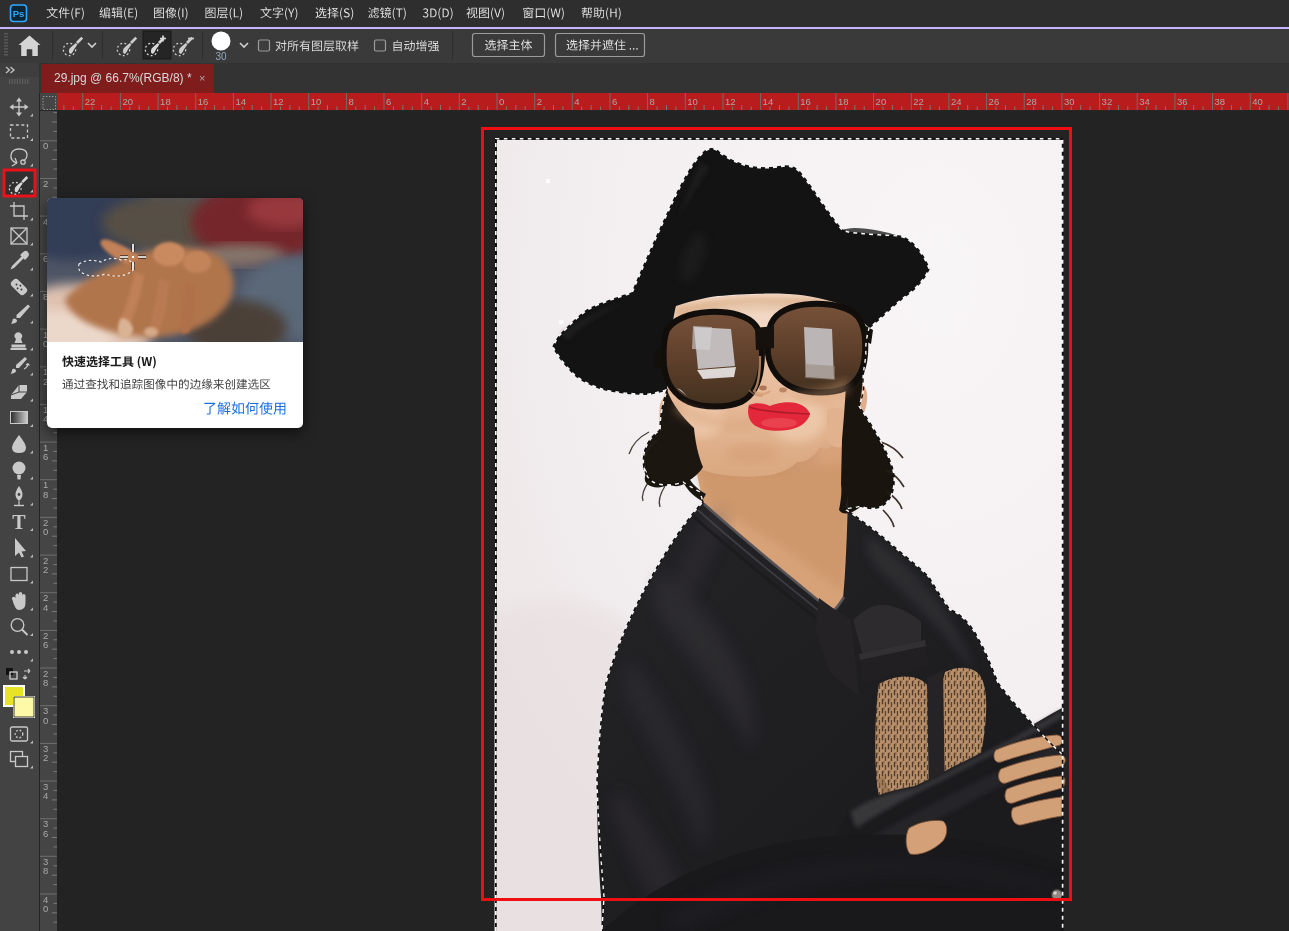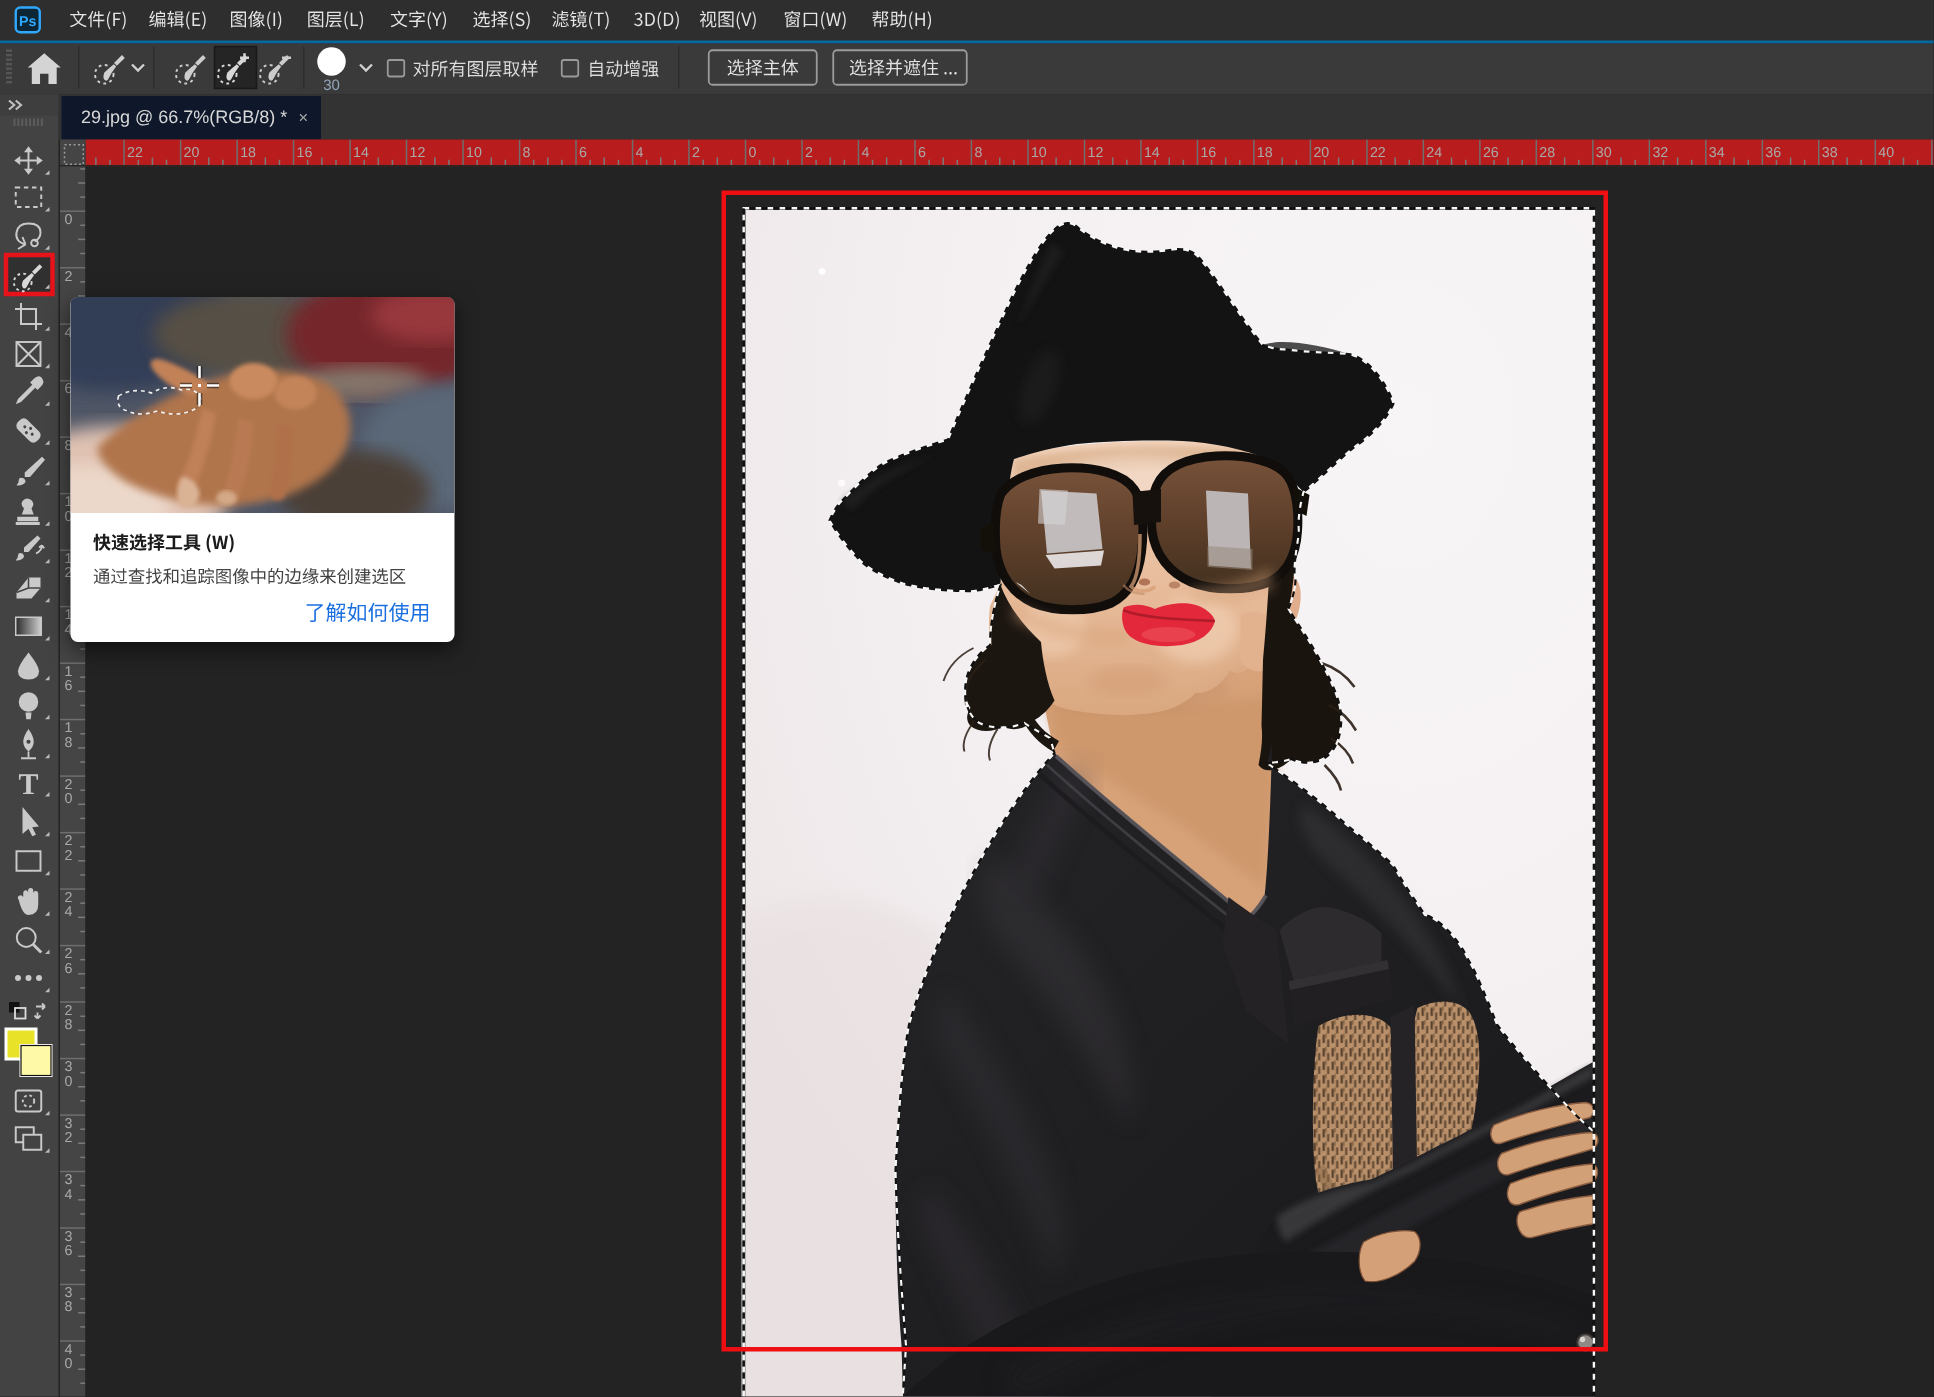--- a/index.html
+++ b/index.html
@@ -1,20 +1,20 @@
 <!DOCTYPE html>
 <html><head><meta charset="utf-8"><style>
 *{margin:0;padding:0;box-sizing:border-box}
 html,body{width:1289px;height:931px;overflow:hidden;background:#232323;
 font-family:"Liberation Sans",sans-serif;}
 .abs{position:absolute}
 </style></head>
 <body>
 
-<div class="abs" style="left:0;top:0;width:1289px;height:29px;background:#2e2e2e;border-bottom:2px solid #0369a1">
+<div class="abs" style="left:0;top:0;width:1289px;height:29px;background:#2e2e2e;border-bottom:2px solid #c4b5fd">
 <svg class="abs" style="left:0;top:0" width="1289" height="29">
 <rect x="10.5" y="5" width="16" height="16.5" rx="3" fill="#0d2636" stroke="#31a8ff" stroke-width="1.6"></rect>
 <text x="18.5" y="17" font-size="9.5" fill="#31a8ff" text-anchor="middle" font-weight="bold" font-family="Liberation Sans">Ps</text>
 <path d="M51.3 7.4C51.6 8.0 52.0 8.8 52.2 9.3L53.2 9.0C53.0 8.5 52.6 7.7 52.2 7.1ZM46.8 9.3V10.2H48.7C49.4 12.0 50.3 13.6 51.6 14.9C50.2 16.0 48.6 16.8 46.6 17.4C46.8 17.6 47.1 18.0 47.2 18.2C49.2 17.6 50.9 16.7 52.2 15.5C53.6 16.7 55.2 17.6 57.2 18.2C57.3 17.9 57.6 17.5 57.8 17.3C55.9 16.9 54.3 16.0 52.9 14.9C54.1 13.7 55.1 12.1 55.8 10.2H57.6V9.3ZM52.2 14.3C51.1 13.1 50.2 11.8 49.6 10.2H54.7C54.1 11.8 53.3 13.2 52.2 14.3Z M62.0 13.2V14.1H65.4V18.3H66.3V14.1H69.6V13.2H66.3V10.6H69.1V9.7H66.3V7.4H65.4V9.7H63.8C64.0 9.1 64.1 8.6 64.2 8.0L63.4 7.8C63.1 9.4 62.6 10.9 61.9 11.9C62.1 12.0 62.5 12.3 62.7 12.4C63.0 11.9 63.3 11.3 63.6 10.6H65.4V13.2ZM61.4 7.3C60.8 9.1 59.7 10.9 58.6 12.1C58.7 12.3 59.0 12.7 59.1 12.9C59.5 12.5 59.8 12.1 60.2 11.5V18.2H61.1V10.1C61.5 9.3 61.9 8.4 62.3 7.5Z M73.1 19.7 73.7 19.4C72.7 17.6 72.2 15.6 72.2 13.6C72.2 11.5 72.7 9.5 73.7 7.8L73.1 7.5C72.0 9.3 71.3 11.2 71.3 13.6C71.3 15.9 72.0 17.9 73.1 19.7Z M75.5 17.3H76.6V13.4H79.9V12.4H76.6V9.4H80.5V8.5H75.5Z M82.1 19.7C83.2 17.9 83.8 15.9 83.8 13.6C83.8 11.2 83.2 9.3 82.1 7.5L81.4 7.8C82.4 9.5 82.9 11.5 82.9 13.6C82.9 15.6 82.4 17.6 81.4 19.4Z" fill="#e4e4e4"></path>
       <path d="M99.5 16.7 99.7 17.5C100.7 17.1 101.9 16.6 103.2 16.1L103.0 15.3C101.7 15.8 100.4 16.4 99.5 16.7ZM99.7 12.2C99.9 12.1 100.2 12.1 101.5 11.9C101.0 12.7 100.6 13.3 100.4 13.5C100.0 14.0 99.8 14.3 99.5 14.3C99.6 14.5 99.8 14.9 99.8 15.1C100.0 15.0 100.4 14.9 103.1 14.2C103.0 14.0 103.0 13.7 103.0 13.5L101.0 13.9C101.9 12.8 102.7 11.5 103.4 10.1L102.6 9.7C102.4 10.2 102.2 10.7 101.9 11.1L100.6 11.2C101.3 10.2 102.0 8.8 102.4 7.5L101.6 7.2C101.1 8.7 100.3 10.3 100.1 10.7C99.9 11.1 99.7 11.3 99.5 11.4C99.6 11.6 99.7 12.0 99.7 12.2ZM106.5 13.1V14.9H105.5V13.1ZM107.1 13.1H108.0V14.9H107.1ZM104.8 12.4V18.2H105.5V15.6H106.5V17.9H107.1V15.6H108.0V17.9H108.6V15.6H109.5V17.4C109.5 17.5 109.4 17.5 109.3 17.5C109.2 17.5 109.0 17.5 108.8 17.5C108.9 17.7 108.9 18.0 109.0 18.2C109.4 18.2 109.7 18.2 109.9 18.0C110.1 17.9 110.2 17.7 110.2 17.4V12.3L109.5 12.4ZM108.6 13.1H109.5V14.9H108.6ZM106.3 7.4C106.5 7.7 106.6 8.2 106.8 8.5H104.0V11.1C104.0 13.0 103.9 15.6 102.8 17.6C102.9 17.6 103.3 17.9 103.5 18.1C104.6 16.1 104.8 13.3 104.8 11.3H110.0V8.5H107.7C107.6 8.1 107.4 7.6 107.1 7.1ZM104.8 9.3H109.2V10.6H104.8Z M117.6 8.3H120.8V9.5H117.6ZM116.8 7.6V10.2H121.7V7.6ZM112.0 13.3C112.1 13.2 112.4 13.1 112.8 13.1H113.9V14.9L111.5 15.3L111.7 16.2L113.9 15.7V18.2H114.8V15.5L116.1 15.3L116.1 14.5L114.8 14.7V13.1H115.9V12.3H114.8V10.5H113.9V12.3H112.8C113.1 11.5 113.4 10.5 113.7 9.5H115.9V8.6H114.0C114.1 8.2 114.2 7.8 114.2 7.4L113.4 7.2C113.3 7.7 113.2 8.2 113.1 8.6H111.6V9.5H112.9C112.6 10.5 112.4 11.3 112.3 11.6C112.1 12.1 111.9 12.5 111.7 12.5C111.8 12.7 111.9 13.1 112.0 13.3ZM120.8 11.6V12.7H117.7V11.6ZM115.8 16.4 115.9 17.2 120.8 16.8V18.3H121.6V16.7L122.5 16.7L122.5 15.9L121.6 16.0V11.6H122.4V10.9H116.1V11.6H116.9V16.3ZM120.8 13.4V14.4H117.7V13.4ZM120.8 15.1V16.0L117.7 16.3V15.1Z M125.9 19.7 126.5 19.4C125.5 17.6 125.0 15.6 125.0 13.6C125.0 11.5 125.5 9.5 126.5 7.8L125.9 7.5C124.8 9.3 124.1 11.2 124.1 13.6C124.1 15.9 124.8 17.9 125.9 19.7Z M128.3 17.3H133.5V16.4H129.4V13.1H132.7V12.2H129.4V9.4H133.3V8.5H128.3Z M135.3 19.7C136.4 17.9 137.1 15.9 137.1 13.6C137.1 11.2 136.4 9.3 135.3 7.5L134.6 7.8C135.7 9.5 136.2 11.5 136.2 13.6C136.2 15.6 135.7 17.6 134.6 19.4Z" fill="#e4e4e4"></path>
       <path d="M157.5 14.0C158.5 14.2 159.7 14.6 160.4 14.9L160.7 14.3C160.1 14.0 158.8 13.6 157.9 13.4ZM156.3 15.5C158.0 15.7 160.0 16.2 161.2 16.6L161.6 15.9C160.4 15.5 158.3 15.0 156.7 14.9ZM154.0 7.7V18.3H154.9V17.8H163.1V18.3H164.0V7.7ZM154.9 17.0V8.6H163.1V17.0ZM158.0 8.8C157.4 9.8 156.3 10.7 155.3 11.3C155.5 11.5 155.8 11.7 155.9 11.9C156.3 11.6 156.7 11.3 157.0 11.0C157.4 11.4 157.8 11.8 158.3 12.1C157.3 12.6 156.2 12.9 155.1 13.1C155.2 13.3 155.4 13.7 155.5 13.9C156.7 13.6 158.0 13.2 159.1 12.5C160.1 13.1 161.2 13.5 162.4 13.7C162.5 13.5 162.7 13.2 162.9 13.1C161.8 12.9 160.8 12.5 159.8 12.1C160.7 11.5 161.5 10.8 162.0 10.0L161.5 9.7L161.3 9.8H158.2C158.4 9.5 158.6 9.3 158.7 9.1ZM157.5 10.5 157.6 10.5H160.7C160.3 10.9 159.7 11.3 159.1 11.7C158.5 11.4 157.9 11.0 157.5 10.5Z M170.8 8.8H173.0C172.8 9.1 172.5 9.5 172.3 9.8H170.0C170.3 9.4 170.6 9.1 170.8 8.8ZM170.8 7.2C170.3 8.2 169.4 9.5 168.1 10.4C168.3 10.6 168.5 10.8 168.7 11.0C168.9 10.9 169.1 10.7 169.3 10.5V12.3H171.2C170.6 12.8 169.7 13.4 168.4 13.7C168.6 13.9 168.9 14.2 169.0 14.3C170.0 14.0 170.8 13.5 171.4 13.1C171.6 13.3 171.8 13.5 171.9 13.7C171.1 14.4 169.6 15.1 168.4 15.5C168.6 15.6 168.8 15.9 168.9 16.1C170.0 15.7 171.4 14.9 172.2 14.2C172.4 14.4 172.5 14.6 172.5 14.9C171.6 15.8 169.8 16.7 168.3 17.2C168.5 17.3 168.7 17.6 168.9 17.8C170.2 17.4 171.7 16.5 172.7 15.6C172.8 16.4 172.7 17.0 172.4 17.3C172.2 17.5 172.1 17.5 171.8 17.5C171.6 17.5 171.3 17.5 171.0 17.4C171.2 17.7 171.2 18.0 171.3 18.2C171.5 18.2 171.8 18.2 172.0 18.2C172.4 18.2 172.7 18.2 173.0 17.8C173.6 17.3 173.7 16.1 173.3 14.8L173.9 14.5C174.3 15.8 175.1 17.0 176.1 17.6C176.2 17.4 176.4 17.0 176.6 16.9C175.7 16.4 175.0 15.4 174.6 14.2C175.0 14.0 175.5 13.7 175.9 13.4L175.3 12.9C174.7 13.3 173.9 13.8 173.1 14.2C172.8 13.6 172.5 13.1 171.9 12.7L172.2 12.3H175.8V9.8H173.2C173.6 9.3 173.9 8.9 174.2 8.4L173.7 8.0L173.5 8.1H171.3L171.7 7.4ZM170.1 10.4H172.2C172.2 10.8 172.1 11.2 171.8 11.7H170.1ZM173.0 10.4H174.9V11.7H172.6C172.9 11.2 173.0 10.8 173.0 10.4ZM168.1 7.3C167.5 9.1 166.5 10.9 165.3 12.1C165.5 12.3 165.8 12.7 165.9 12.9C166.2 12.6 166.6 12.1 166.9 11.6V18.2H167.8V10.2C168.2 9.4 168.7 8.4 169.0 7.5Z M179.9 19.7 180.5 19.4C179.5 17.6 179.0 15.6 179.0 13.6C179.0 11.5 179.5 9.5 180.5 7.8L179.9 7.5C178.8 9.3 178.1 11.2 178.1 13.6C178.1 15.9 178.8 17.9 179.9 19.7Z M182.3 17.3H183.4V8.5H182.3Z M185.8 19.7C186.9 17.9 187.5 15.9 187.5 13.6C187.5 11.2 186.9 9.3 185.8 7.5L185.1 7.8C186.1 9.5 186.6 11.5 186.6 13.6C186.6 15.6 186.1 17.6 185.1 19.4Z" fill="#e4e4e4"></path>
       <path d="M209.0 14.0C210.0 14.2 211.2 14.6 211.9 14.9L212.2 14.3C211.6 14.0 210.3 13.6 209.4 13.4ZM207.8 15.5C209.5 15.7 211.5 16.2 212.7 16.6L213.1 15.9C211.9 15.5 209.8 15.0 208.2 14.9ZM205.5 7.7V18.3H206.4V17.8H214.6V18.3H215.5V7.7ZM206.4 17.0V8.6H214.6V17.0ZM209.5 8.8C208.9 9.8 207.8 10.7 206.8 11.3C207.0 11.5 207.3 11.7 207.4 11.9C207.8 11.6 208.2 11.3 208.5 11.0C208.9 11.4 209.3 11.8 209.8 12.1C208.8 12.6 207.7 12.9 206.6 13.1C206.7 13.3 206.9 13.7 207.0 13.9C208.2 13.6 209.5 13.2 210.6 12.5C211.6 13.1 212.7 13.5 213.9 13.7C214.0 13.5 214.2 13.2 214.4 13.1C213.3 12.9 212.3 12.5 211.3 12.1C212.2 11.5 213.0 10.8 213.5 10.0L213.0 9.7L212.8 9.8H209.7C209.9 9.5 210.1 9.3 210.2 9.1ZM209.0 10.5 209.1 10.5H212.2C211.8 10.9 211.2 11.3 210.6 11.7C210.0 11.4 209.4 11.0 209.0 10.5Z M220.1 11.8V12.6H227.0V11.8ZM219.0 8.6H226.2V10.0H219.0ZM218.1 7.8V11.3C218.1 13.2 218.0 15.9 216.9 17.8C217.1 17.9 217.5 18.1 217.7 18.2C218.8 16.3 219.0 13.3 219.0 11.3V10.8H227.1V7.8ZM220.0 18.1C220.3 17.9 220.9 17.9 226.1 17.5C226.3 17.8 226.5 18.1 226.6 18.4L227.4 18.0C227.0 17.2 226.2 16.0 225.5 15.0L224.7 15.4C225.0 15.8 225.4 16.3 225.7 16.8L221.1 17.1C221.7 16.4 222.3 15.6 222.9 14.7H227.8V13.9H219.4V14.7H221.8C221.2 15.6 220.6 16.4 220.3 16.7C220.1 17.0 219.8 17.2 219.6 17.2C219.7 17.5 219.9 17.9 220.0 18.1Z M231.4 19.7 232.0 19.4C231.0 17.6 230.5 15.6 230.5 13.6C230.5 11.5 231.0 9.5 232.0 7.8L231.4 7.5C230.3 9.3 229.6 11.2 229.6 13.6C229.6 15.9 230.3 17.9 231.4 19.7Z M233.8 17.3H238.7V16.4H234.9V8.5H233.8Z M240.3 19.7C241.4 17.9 242.0 15.9 242.0 13.6C242.0 11.2 241.4 9.3 240.3 7.5L239.6 7.8C240.6 9.5 241.1 11.5 241.1 13.6C241.1 15.6 240.6 17.6 239.6 19.4Z" fill="#e4e4e4"></path>
       <path d="M265.1 7.4C265.4 8.0 265.8 8.8 266.0 9.3L267.0 9.0C266.8 8.5 266.4 7.7 266.0 7.1ZM260.6 9.3V10.2H262.5C263.2 12.0 264.1 13.6 265.4 14.9C264.0 16.0 262.4 16.8 260.4 17.4C260.6 17.6 260.9 18.0 261.0 18.2C263.0 17.6 264.7 16.7 266.0 15.5C267.4 16.7 269.0 17.6 271.0 18.2C271.1 17.9 271.4 17.5 271.6 17.3C269.7 16.9 268.1 16.0 266.7 14.9C267.9 13.7 268.9 12.1 269.6 10.2H271.4V9.3ZM266.0 14.3C264.9 13.1 264.0 11.8 263.4 10.2H268.5C267.9 11.8 267.1 13.2 266.0 14.3Z M277.5 12.9V13.7H272.8V14.6H277.5V17.1C277.5 17.3 277.5 17.4 277.2 17.4C277.0 17.4 276.2 17.4 275.4 17.3C275.6 17.6 275.8 18.0 275.8 18.2C276.8 18.2 277.5 18.2 277.9 18.1C278.3 17.9 278.5 17.7 278.5 17.2V14.6H283.2V13.7H278.5V13.3C279.5 12.7 280.6 11.9 281.3 11.1L280.7 10.6L280.5 10.7H274.8V11.5H279.6C279.0 12.1 278.2 12.6 277.5 12.9ZM277.1 7.4C277.3 7.7 277.5 8.1 277.7 8.5H273.0V11.0H273.8V9.3H282.1V11.0H283.0V8.5H278.8C278.6 8.1 278.3 7.5 278.0 7.1Z M286.9 19.7 287.5 19.4C286.5 17.6 286.0 15.6 286.0 13.6C286.0 11.5 286.5 9.5 287.5 7.8L286.9 7.5C285.8 9.3 285.1 11.2 285.1 13.6C285.1 15.9 285.8 17.9 286.9 19.7Z M290.7 17.3H291.8V13.9L294.4 8.5H293.3L292.2 11.0C291.9 11.6 291.6 12.3 291.3 12.9H291.2C290.9 12.3 290.6 11.6 290.4 11.0L289.2 8.5H288.0L290.7 13.9Z M295.6 19.7C296.7 17.9 297.4 15.9 297.4 13.6C297.4 11.2 296.7 9.3 295.6 7.5L294.9 7.8C296.0 9.5 296.5 11.5 296.5 13.6C296.5 15.6 296.0 17.6 294.9 19.4Z" fill="#e4e4e4"></path>
       <path d="M315.7 8.1C316.4 8.7 317.2 9.5 317.6 10.1L318.3 9.6C318.0 9.0 317.1 8.2 316.4 7.6ZM320.4 7.6C320.1 8.6 319.6 9.7 318.9 10.4C319.1 10.5 319.5 10.8 319.7 10.9C320.0 10.6 320.2 10.1 320.5 9.7H322.2V11.4H318.8V12.2H321.0C320.8 13.8 320.3 14.9 318.5 15.6C318.7 15.7 319.0 16.1 319.1 16.3C321.1 15.5 321.7 14.1 321.9 12.2H323.1V15.0C323.1 15.9 323.4 16.2 324.3 16.2C324.4 16.2 325.2 16.2 325.4 16.2C326.2 16.2 326.4 15.8 326.5 14.3C326.3 14.2 325.9 14.1 325.7 13.9C325.7 15.2 325.6 15.3 325.3 15.3C325.2 15.3 324.5 15.3 324.4 15.3C324.1 15.3 324.0 15.3 324.0 15.0V12.2H326.4V11.4H323.1V9.7H325.9V8.9H323.1V7.3H322.2V8.9H320.8C321.0 8.5 321.1 8.1 321.2 7.8ZM318.0 11.8H315.7V12.7H317.1V16.3C316.6 16.5 316.1 17.0 315.5 17.5L316.1 18.3C316.8 17.5 317.5 16.9 317.9 16.9C318.2 16.9 318.6 17.2 319.0 17.5C319.8 18.0 320.8 18.1 322.2 18.1C323.4 18.1 325.4 18.1 326.3 18.0C326.4 17.7 326.5 17.3 326.6 17.1C325.4 17.2 323.6 17.3 322.2 17.3C320.9 17.3 319.9 17.2 319.2 16.7C318.6 16.4 318.3 16.1 318.0 16.1Z M329.1 7.2V9.6H327.6V10.5H329.1V13.0C328.5 13.2 327.9 13.4 327.4 13.5L327.7 14.4L329.1 13.9V17.2C329.1 17.3 329.1 17.4 328.9 17.4C328.8 17.4 328.3 17.4 327.8 17.4C327.9 17.6 328.0 18.0 328.1 18.2C328.8 18.2 329.3 18.2 329.6 18.0C329.9 17.9 330.0 17.6 330.0 17.2V13.6L331.4 13.2L331.3 12.4L330.0 12.8V10.5H331.4V9.6H330.0V7.2ZM336.6 8.7C336.2 9.3 335.6 9.8 334.9 10.3C334.3 9.8 333.8 9.3 333.4 8.7ZM331.8 7.9V8.7H332.5C333.0 9.5 333.6 10.2 334.2 10.8C333.3 11.3 332.3 11.8 331.2 12.0C331.4 12.2 331.6 12.5 331.7 12.7C332.8 12.4 333.9 11.9 334.9 11.3C335.9 11.9 336.9 12.4 338.1 12.8C338.3 12.5 338.5 12.2 338.7 12.0C337.6 11.8 336.5 11.3 335.6 10.8C336.6 10.1 337.4 9.2 337.9 8.1L337.4 7.8L337.2 7.9ZM334.4 12.4V13.4H332.0V14.2H334.4V15.5H331.4V16.3H334.4V18.3H335.3V16.3H338.5V15.5H335.3V14.2H337.6V13.4H335.3V12.4Z M341.9 19.7 342.5 19.4C341.5 17.6 341.0 15.6 341.0 13.6C341.0 11.5 341.5 9.5 342.5 7.8L341.9 7.5C340.8 9.3 340.1 11.2 340.1 13.6C340.1 15.9 340.8 17.9 341.9 19.7Z M346.7 17.5C348.5 17.5 349.7 16.4 349.7 15.0C349.7 13.7 348.9 13.1 347.9 12.6L346.6 12.1C345.9 11.8 345.2 11.5 345.2 10.6C345.2 9.8 345.8 9.3 346.8 9.3C347.6 9.3 348.3 9.6 348.8 10.1L349.4 9.4C348.8 8.8 347.9 8.3 346.8 8.3C345.2 8.3 344.0 9.3 344.0 10.7C344.0 12.0 345.0 12.6 345.8 12.9L347.1 13.5C347.9 13.9 348.6 14.1 348.6 15.1C348.6 15.9 347.9 16.5 346.7 16.5C345.8 16.5 344.9 16.1 344.3 15.4L343.6 16.2C344.4 17.0 345.5 17.5 346.7 17.5Z M351.4 19.7C352.5 17.9 353.2 15.9 353.2 13.6C353.2 11.2 352.5 9.3 351.4 7.5L350.7 7.8C351.7 9.5 352.3 11.5 352.3 13.6C352.3 15.6 351.7 17.6 350.7 19.4Z" fill="#e4e4e4"></path>
       <path d="M373.9 14.9V17.1C373.9 17.9 374.2 18.0 375.1 18.0C375.3 18.0 376.6 18.0 376.8 18.0C377.6 18.0 377.8 17.7 377.9 16.4C377.7 16.4 377.4 16.3 377.2 16.1C377.2 17.3 377.1 17.4 376.7 17.4C376.5 17.4 375.4 17.4 375.2 17.4C374.8 17.4 374.7 17.3 374.7 17.1V14.9ZM373.0 14.9C372.8 15.7 372.5 16.8 372.0 17.4L372.7 17.7C373.1 17.1 373.4 16.0 373.6 15.1ZM375.0 14.4C375.5 15.0 376.0 15.8 376.2 16.3L376.8 15.9C376.6 15.4 376.0 14.7 375.5 14.1ZM377.2 14.9C377.8 15.7 378.4 16.9 378.6 17.6L379.2 17.3C379.0 16.5 378.4 15.5 377.8 14.7ZM368.7 8.1C369.3 8.5 370.1 9.1 370.6 9.6L371.1 8.9C370.7 8.5 369.9 7.9 369.2 7.5ZM368.1 11.3C368.8 11.7 369.6 12.2 370.1 12.6L370.6 12.0C370.2 11.6 369.3 11.1 368.6 10.7ZM368.4 17.4 369.1 17.9C369.7 16.8 370.3 15.4 370.8 14.2L370.1 13.7C369.6 15.0 368.9 16.5 368.4 17.4ZM371.5 9.5V12.0C371.5 13.7 371.4 16.1 370.3 17.8C370.5 17.9 370.9 18.2 371.0 18.3C372.1 16.5 372.3 13.8 372.3 12.0V10.2H378.1C377.9 10.6 377.8 11.0 377.6 11.3L378.3 11.5C378.6 11.0 378.8 10.3 379.1 9.6L378.5 9.5L378.4 9.5H375.3V8.7H378.6V8.0H375.3V7.2H374.4V9.5ZM374.1 10.4V11.4L372.8 11.5L372.8 12.2L374.1 12.1V12.6C374.1 13.4 374.4 13.6 375.4 13.6C375.7 13.6 377.2 13.6 377.4 13.6C378.2 13.6 378.4 13.3 378.5 12.3C378.3 12.2 378.0 12.1 377.8 12.0C377.8 12.8 377.7 12.9 377.3 12.9C377.0 12.9 375.7 12.9 375.5 12.9C375.0 12.9 374.9 12.8 374.9 12.6V12.0L377.1 11.8L377.1 11.2L374.9 11.4V10.4Z M386.0 13.7H389.7V14.5H386.0ZM386.0 12.3H389.7V13.1H386.0ZM387.1 7.3 387.5 8.1H385.0V8.8H390.7V8.1H388.4C388.3 7.8 388.1 7.4 388.0 7.1ZM389.0 8.9C388.9 9.3 388.7 9.9 388.5 10.3H386.5L387.1 10.1C387.0 9.8 386.8 9.3 386.6 8.9L385.9 9.1C386.1 9.5 386.2 9.9 386.3 10.3H384.6V11.0H391.0V10.3H389.3L389.8 9.1ZM385.2 11.7V15.1H386.3C386.2 16.6 385.7 17.2 383.8 17.6C384.0 17.8 384.2 18.1 384.3 18.3C386.5 17.8 387.0 16.9 387.2 15.1H388.2V17.1C388.2 17.9 388.4 18.1 389.2 18.1C389.4 18.1 390.1 18.1 390.3 18.1C390.9 18.1 391.1 17.8 391.2 16.5C391.0 16.4 390.6 16.3 390.5 16.2C390.4 17.3 390.4 17.4 390.1 17.4C390.0 17.4 389.5 17.4 389.4 17.4C389.1 17.4 389.1 17.4 389.1 17.1V15.1H390.5V11.7ZM381.7 7.3C381.3 8.4 380.7 9.5 380.0 10.2C380.2 10.4 380.4 10.8 380.5 11.0C380.9 10.6 381.3 10.0 381.6 9.4H384.2V8.6H382.1C382.2 8.2 382.4 7.9 382.5 7.5ZM380.3 13.2V14.0H381.9V16.3C381.9 16.8 381.5 17.2 381.3 17.3C381.4 17.5 381.7 17.9 381.8 18.2C381.9 17.9 382.3 17.7 384.4 16.4C384.3 16.2 384.2 15.8 384.2 15.6L382.8 16.4V14.0H384.3V13.2H382.8V11.6H384.0V10.7H380.8V11.6H381.9V13.2Z M394.5 19.7 395.1 19.4C394.1 17.6 393.6 15.6 393.6 13.6C393.6 11.5 394.1 9.5 395.1 7.8L394.5 7.5C393.4 9.3 392.7 11.2 392.7 13.6C392.7 15.9 393.4 17.9 394.5 19.7Z M398.7 17.3H399.8V9.4H402.5V8.5H396.0V9.4H398.7Z M404.0 19.7C405.1 17.9 405.8 15.9 405.8 13.6C405.8 11.2 405.1 9.3 404.0 7.5L403.3 7.8C404.4 9.5 404.9 11.5 404.9 13.6C404.9 15.6 404.4 17.6 403.3 19.4Z" fill="#e4e4e4"></path>
@@ -72,21 +72,21 @@
       <path d="M394.4 45.4H400.8V47.1H394.4ZM394.4 44.5V42.7H400.8V44.5ZM394.4 48.0H400.8V49.7H394.4ZM397.0 40.2C396.9 40.7 396.7 41.3 396.5 41.9H393.5V51.3H394.4V50.6H400.8V51.2H401.7V41.9H397.4C397.6 41.4 397.8 40.9 398.0 40.3Z M404.6 41.2V42.0H409.2V41.2ZM411.3 40.4C411.3 41.3 411.3 42.1 411.3 43.0H409.6V43.9H411.3C411.1 46.6 410.6 49.1 409.0 50.6C409.2 50.7 409.5 51.0 409.7 51.2C411.5 49.6 412.0 46.8 412.2 43.9H413.9C413.8 48.1 413.7 49.7 413.3 50.1C413.2 50.2 413.1 50.3 412.9 50.3C412.6 50.3 412.0 50.3 411.3 50.2C411.5 50.4 411.6 50.8 411.6 51.1C412.2 51.1 412.9 51.1 413.2 51.1C413.6 51.0 413.9 50.9 414.1 50.6C414.5 50.1 414.7 48.4 414.8 43.4C414.8 43.3 414.8 43.0 414.8 43.0H412.2C412.2 42.1 412.2 41.3 412.2 40.4ZM404.6 49.8 404.6 49.8V49.8C404.9 49.6 405.3 49.5 408.6 48.7L408.9 49.5L409.6 49.3C409.4 48.4 408.9 47.0 408.4 45.9L407.7 46.1C407.9 46.7 408.2 47.3 408.4 48.0L405.5 48.6C406.0 47.5 406.4 46.1 406.7 44.9H409.4V44.1H404.1V44.9H405.8C405.5 46.3 405.0 47.7 404.8 48.1C404.6 48.6 404.5 48.9 404.3 48.9C404.4 49.2 404.5 49.6 404.6 49.8Z M421.1 43.1C421.5 43.7 421.8 44.4 421.9 44.9L422.5 44.6C422.3 44.2 422.0 43.5 421.6 43.0ZM424.7 43.0C424.5 43.5 424.1 44.2 423.8 44.7L424.3 44.9C424.6 44.5 425.0 43.8 425.3 43.2ZM416.0 48.8 416.3 49.6C417.3 49.3 418.5 48.8 419.6 48.3L419.5 47.5L418.3 47.9V44.0H419.5V43.1H418.3V40.4H417.4V43.1H416.1V44.0H417.4V48.2ZM420.8 40.6C421.1 41.0 421.5 41.6 421.6 42.0L422.4 41.6C422.3 41.2 421.9 40.7 421.6 40.2ZM420.0 42.0V45.9H426.4V42.0H424.7C425.1 41.5 425.4 41.0 425.7 40.5L424.8 40.2C424.6 40.7 424.2 41.5 423.8 42.0ZM420.7 42.6H422.8V45.3H420.7ZM423.5 42.6H425.6V45.3H423.5ZM421.4 49.1H425.0V50.0H421.4ZM421.4 48.4V47.4H425.0V48.4ZM420.6 46.7V51.2H421.4V50.6H425.0V51.2H425.8V46.7Z M433.7 41.6H437.2V43.1H433.7ZM432.9 40.9V43.9H435.0V44.9H432.6V48.2H435.0V49.9L432.1 50.1L432.2 51.0C433.7 50.9 435.9 50.7 438.0 50.5C438.1 50.8 438.2 51.1 438.3 51.4L439.1 51.0C438.8 50.3 438.2 49.2 437.6 48.4L436.8 48.7C437.1 49.0 437.3 49.4 437.5 49.7L435.9 49.9V48.2H438.4V44.9H435.9V43.9H438.0V40.9ZM433.4 45.7H435.0V47.4H433.4ZM435.9 45.7H437.5V47.4H435.9ZM428.5 43.5C428.4 44.7 428.2 46.2 428.1 47.1H428.6L430.9 47.1C430.8 49.2 430.6 50.0 430.4 50.3C430.3 50.4 430.2 50.4 430.0 50.4C429.8 50.4 429.3 50.4 428.7 50.3C428.9 50.6 429.0 50.9 429.0 51.2C429.5 51.2 430.1 51.2 430.4 51.2C430.7 51.2 431.0 51.1 431.2 50.8C431.5 50.5 431.7 49.4 431.8 46.7C431.9 46.6 431.9 46.3 431.9 46.3H429.0C429.1 45.7 429.2 45.0 429.3 44.4H431.9V40.9H428.2V41.7H431.1V43.5Z" fill="#dddddd"></path>
       <rect x="452" y="31" width="1" height="28" fill="#2d2d2d"></rect>
       <rect x="472.5" y="33.5" width="72" height="23" rx="2.5" fill="none" stroke="#9b9b9b" stroke-width="1.2"></rect>
       <path d="M485.2 40.3C485.9 40.9 486.7 41.7 487.1 42.3L487.8 41.8C487.5 41.2 486.6 40.4 485.9 39.8ZM489.9 39.8C489.6 40.8 489.1 41.9 488.4 42.6C488.6 42.7 489.0 43.0 489.2 43.1C489.5 42.8 489.7 42.3 490.0 41.9H491.7V43.6H488.3V44.4H490.5C490.3 46.0 489.8 47.1 488.0 47.8C488.2 47.9 488.5 48.3 488.6 48.5C490.6 47.7 491.2 46.3 491.4 44.4H492.6V47.2C492.6 48.1 492.9 48.4 493.8 48.4C493.9 48.4 494.7 48.4 494.9 48.4C495.7 48.4 495.9 48.0 496.0 46.5C495.8 46.4 495.4 46.3 495.2 46.1C495.2 47.4 495.1 47.5 494.8 47.5C494.7 47.5 494.0 47.5 493.9 47.5C493.6 47.5 493.5 47.5 493.5 47.2V44.4H495.9V43.6H492.6V41.9H495.4V41.1H492.6V39.5H491.7V41.1H490.3C490.5 40.7 490.6 40.3 490.7 40.0ZM487.5 44.0H485.2V44.9H486.6V48.5C486.1 48.7 485.6 49.2 485.0 49.7L485.6 50.5C486.3 49.7 487.0 49.1 487.4 49.1C487.7 49.1 488.1 49.4 488.5 49.7C489.3 50.2 490.3 50.3 491.7 50.3C492.9 50.3 494.9 50.3 495.8 50.2C495.9 49.9 496.0 49.5 496.1 49.3C494.9 49.4 493.1 49.5 491.7 49.5C490.4 49.5 489.4 49.4 488.7 48.9C488.1 48.6 487.8 48.3 487.5 48.3Z M498.6 39.4V41.8H497.1V42.7H498.6V45.2C498.0 45.4 497.4 45.6 496.9 45.7L497.2 46.6L498.6 46.1V49.4C498.6 49.5 498.6 49.6 498.4 49.6C498.3 49.6 497.8 49.6 497.3 49.6C497.4 49.8 497.5 50.2 497.6 50.4C498.3 50.4 498.8 50.4 499.1 50.2C499.4 50.1 499.5 49.8 499.5 49.4V45.8L500.9 45.4L500.8 44.6L499.5 45.0V42.7H500.9V41.8H499.5V39.4ZM506.1 40.9C505.7 41.5 505.1 42.0 504.4 42.5C503.8 42.0 503.3 41.5 502.9 40.9ZM501.3 40.1V40.9H502.0C502.5 41.7 503.1 42.4 503.7 43.0C502.8 43.5 501.8 44.0 500.7 44.2C500.9 44.4 501.1 44.7 501.2 44.9C502.3 44.6 503.4 44.1 504.4 43.5C505.4 44.1 506.4 44.6 507.6 45.0C507.8 44.7 508.0 44.4 508.2 44.2C507.1 44.0 506.0 43.5 505.1 43.0C506.1 42.3 506.9 41.4 507.4 40.3L506.9 40.0L506.7 40.1ZM503.9 44.6V45.6H501.5V46.4H503.9V47.7H500.9V48.5H503.9V50.5H504.8V48.5H508.0V47.7H504.8V46.4H507.1V45.6H504.8V44.6Z M513.0 40.0C513.7 40.5 514.6 41.3 515.0 41.8H509.7V42.7H514.0V45.3H510.3V46.2H514.0V49.2H509.2V50.1H519.9V49.2H515.0V46.2H518.8V45.3H515.0V42.7H519.3V41.8H515.4L515.9 41.4C515.5 40.8 514.5 40.0 513.7 39.5Z M523.5 39.5C522.9 41.3 521.9 43.1 520.9 44.3C521.0 44.5 521.3 44.9 521.4 45.1C521.7 44.7 522.1 44.3 522.4 43.8V50.4H523.3V42.2C523.7 41.4 524.1 40.6 524.4 39.7ZM525.5 47.4V48.2H527.5V50.4H528.3V48.2H530.3V47.4H528.3V43.2C529.1 45.3 530.2 47.4 531.5 48.5C531.7 48.3 532.0 47.9 532.2 47.8C530.9 46.7 529.6 44.7 528.9 42.7H531.9V41.8H528.3V39.5H527.5V41.8H524.1V42.7H526.9C526.2 44.7 524.9 46.8 523.6 47.8C523.8 48.0 524.1 48.3 524.3 48.5C525.5 47.4 526.7 45.4 527.5 43.3V47.4Z" fill="#e2e2e2"></path>
       <rect x="555.5" y="33.5" width="89" height="23" rx="2.5" fill="none" stroke="#9b9b9b" stroke-width="1.2"></rect>
       <path d="M566.7 40.3C567.4 40.9 568.2 41.7 568.6 42.3L569.3 41.8C569.0 41.2 568.1 40.4 567.4 39.8ZM571.4 39.8C571.1 40.8 570.6 41.9 569.9 42.6C570.1 42.7 570.5 43.0 570.7 43.1C571.0 42.8 571.2 42.3 571.5 41.9H573.2V43.6H569.8V44.4H572.0C571.8 46.0 571.3 47.1 569.5 47.8C569.7 47.9 570.0 48.3 570.1 48.5C572.1 47.7 572.7 46.3 572.9 44.4H574.1V47.2C574.1 48.1 574.4 48.4 575.3 48.4C575.4 48.4 576.2 48.4 576.4 48.4C577.2 48.4 577.4 48.0 577.5 46.5C577.3 46.4 576.9 46.3 576.7 46.1C576.7 47.4 576.6 47.5 576.3 47.5C576.2 47.5 575.5 47.5 575.4 47.5C575.1 47.5 575.0 47.5 575.0 47.2V44.4H577.4V43.6H574.1V41.9H576.9V41.1H574.1V39.5H573.2V41.1H571.8C572.0 40.7 572.1 40.3 572.2 40.0ZM569.0 44.0H566.7V44.9H568.1V48.5C567.6 48.7 567.1 49.2 566.5 49.7L567.1 50.5C567.8 49.7 568.5 49.1 568.9 49.1C569.2 49.1 569.6 49.4 570.0 49.7C570.8 50.2 571.8 50.3 573.2 50.3C574.4 50.3 576.4 50.3 577.3 50.2C577.4 49.9 577.5 49.5 577.6 49.3C576.4 49.4 574.6 49.5 573.2 49.5C571.9 49.5 570.9 49.4 570.2 48.9C569.6 48.6 569.3 48.3 569.0 48.3Z M580.1 39.4V41.8H578.6V42.7H580.1V45.2C579.5 45.4 578.9 45.6 578.4 45.7L578.7 46.6L580.1 46.1V49.4C580.1 49.5 580.1 49.6 579.9 49.6C579.8 49.6 579.3 49.6 578.8 49.6C578.9 49.8 579.0 50.2 579.1 50.4C579.8 50.4 580.3 50.4 580.6 50.2C580.9 50.1 581.0 49.8 581.0 49.4V45.8L582.4 45.4L582.3 44.6L581.0 45.0V42.7H582.4V41.8H581.0V39.4ZM587.6 40.9C587.2 41.5 586.6 42.0 585.9 42.5C585.3 42.0 584.8 41.5 584.4 40.9ZM582.8 40.1V40.9H583.5C584.0 41.7 584.6 42.4 585.2 43.0C584.3 43.5 583.3 44.0 582.2 44.2C582.4 44.4 582.6 44.7 582.7 44.9C583.8 44.6 584.9 44.1 585.9 43.5C586.9 44.1 587.9 44.6 589.1 45.0C589.3 44.7 589.5 44.4 589.7 44.2C588.6 44.0 587.5 43.5 586.6 43.0C587.6 42.3 588.4 41.4 588.9 40.3L588.4 40.0L588.2 40.1ZM585.4 44.6V45.6H583.0V46.4H585.4V47.7H582.4V48.5H585.4V50.5H586.3V48.5H589.5V47.7H586.3V46.4H588.6V45.6H586.3V44.6Z M597.7 42.8V45.4H594.4V45.1V42.8ZM598.4 39.4C598.2 40.1 597.7 41.2 597.3 41.9H591.1V42.8H593.4V45.1V45.4H590.6V46.2H593.3C593.2 47.6 592.6 48.9 590.6 49.8C590.9 50.0 591.2 50.3 591.3 50.5C593.5 49.4 594.1 47.8 594.3 46.2H597.7V50.5H598.6V46.2H601.4V45.4H598.6V42.8H601.0V41.9H598.3C598.7 41.2 599.1 40.4 599.5 39.7ZM592.6 39.7C593.1 40.4 593.7 41.3 593.9 41.9L594.7 41.5C594.5 40.9 594.0 40.0 593.4 39.4Z M602.8 40.4C603.4 40.9 604.2 41.8 604.5 42.3L605.2 41.8C604.9 41.2 604.1 40.5 603.5 39.9ZM607.7 46.3C607.5 46.9 607.1 47.8 606.6 48.3L607.3 48.7C607.8 48.1 608.1 47.2 608.3 46.5ZM608.8 46.5C608.9 47.2 609.0 48.0 609.0 48.6L609.7 48.6C609.7 48.0 609.6 47.1 609.5 46.5ZM610.2 46.6C610.4 47.2 610.7 48.1 610.8 48.6L611.5 48.5C611.4 47.9 611.1 47.1 610.8 46.4ZM611.6 46.4C612.1 47.1 612.6 48.0 612.8 48.6L613.4 48.3C613.2 47.7 612.7 46.8 612.2 46.2ZM605.0 43.6H602.6V44.4H604.1V48.3C603.6 48.5 603.0 49.0 602.4 49.5L603.0 50.3C603.6 49.5 604.3 48.9 604.7 48.9C605.0 48.9 605.3 49.2 605.9 49.5C606.7 50.0 607.7 50.1 609.1 50.1C610.3 50.1 612.4 50.1 613.3 50.0C613.3 49.8 613.4 49.4 613.5 49.2C612.3 49.3 610.6 49.4 609.2 49.4C607.8 49.4 606.8 49.3 606.0 48.9C605.6 48.6 605.3 48.3 605.0 48.2ZM609.1 39.5C609.2 39.8 609.4 40.2 609.5 40.6H606.1V43.2C606.1 44.6 606.0 46.5 605.1 47.8C605.3 47.9 605.6 48.1 605.7 48.3C606.8 46.8 607.0 44.7 607.0 43.2V41.4H613.4V40.6H610.5C610.4 40.2 610.1 39.7 609.9 39.3ZM608.4 41.7V42.8H607.0V43.5H608.4V45.8H611.9V43.5H613.4V42.8H611.9V41.7H611.1V42.8H609.2V41.7ZM611.1 43.5V45.0H609.2V43.5Z M620.6 39.7C621.0 40.3 621.4 41.1 621.6 41.7L622.4 41.3C622.3 40.8 621.8 40.0 621.4 39.4ZM617.4 39.5C616.7 41.3 615.6 43.1 614.4 44.3C614.6 44.5 614.9 45.0 615.0 45.2C615.4 44.7 615.8 44.3 616.1 43.7V50.4H617.0V42.3C617.5 41.5 617.9 40.6 618.3 39.7ZM617.8 49.2V50.0H625.6V49.2H622.2V46.1H625.0V45.3H622.2V42.6H625.4V41.8H618.1V42.6H621.3V45.3H618.5V46.1H621.3V49.2Z M630.4 49.7C630.8 49.7 631.1 49.3 631.1 48.8C631.1 48.3 630.8 48.0 630.4 48.0C629.9 48.0 629.6 48.3 629.6 48.8C629.6 49.3 629.9 49.7 630.4 49.7Z M633.7 49.7C634.1 49.7 634.5 49.3 634.5 48.8C634.5 48.3 634.1 48.0 633.7 48.0C633.2 48.0 632.9 48.3 632.9 48.8C632.9 49.3 633.2 49.7 633.7 49.7Z M637.0 49.7C637.5 49.7 637.8 49.3 637.8 48.8C637.8 48.3 637.5 48.0 637.0 48.0C636.6 48.0 636.2 48.3 636.2 48.8C636.2 49.3 636.6 49.7 637.0 49.7Z" fill="#e2e2e2"></path>
     </svg>
 </div>
 
 <div class="abs" style="left:39px;top:63px;width:1250px;height:30px;background:#333333">
-<div class="abs" style="left:2px;top:1px;width:173px;height:29px;background:#0f172a;color:#d8d8d8;font-size:12px;line-height:29px;padding-left:13px;white-space:nowrap;overflow:hidden">29.jpg @ 66.7%(RGB/8) * <span style="color:#aaaaaa;font-size:11px;margin-left:4px">×</span></div>
+<div class="abs" style="left:2px;top:1px;width:173px;height:29px;background:#7f1d1d;color:#d8d8d8;font-size:12px;line-height:29px;padding-left:13px;white-space:nowrap;overflow:hidden">29.jpg @ 66.7%(RGB/8) * <span style="color:#aaaaaa;font-size:11px;margin-left:4px">×</span></div>
 </div>
 
 <div class="abs" style="left:57px;top:93px;width:1232px;height:18px;background:#b91c1c;border-bottom:1px solid #262626">
 <svg class="abs" style="left:0;top:0" width="1232" height="17" viewBox="57 0 1232 17">
       <rect x="63.4" y="12.0" width="1" height="5" fill="#7a7a7a"></rect>
       <rect x="72.8" y="13.5" width="1" height="3.5" fill="#7a7a7a"></rect>
       <rect x="82.2" y="0" width="1" height="17" fill="#6e6e6e"></rect>
       <text x="84.7" y="11.5" font-size="9.5" fill="#a9a9a9" font-family="Liberation Sans">22</text>
       <rect x="91.7" y="13.5" width="1" height="3.5" fill="#7a7a7a"></rect>
       <rect x="101.1" y="12.0" width="1" height="5" fill="#7a7a7a"></rect>

